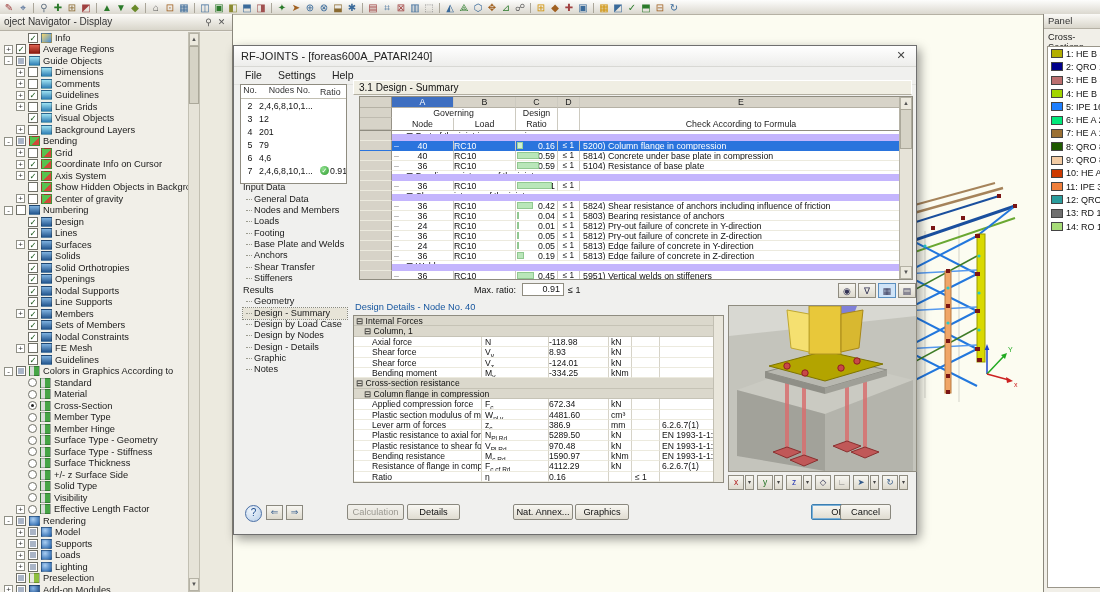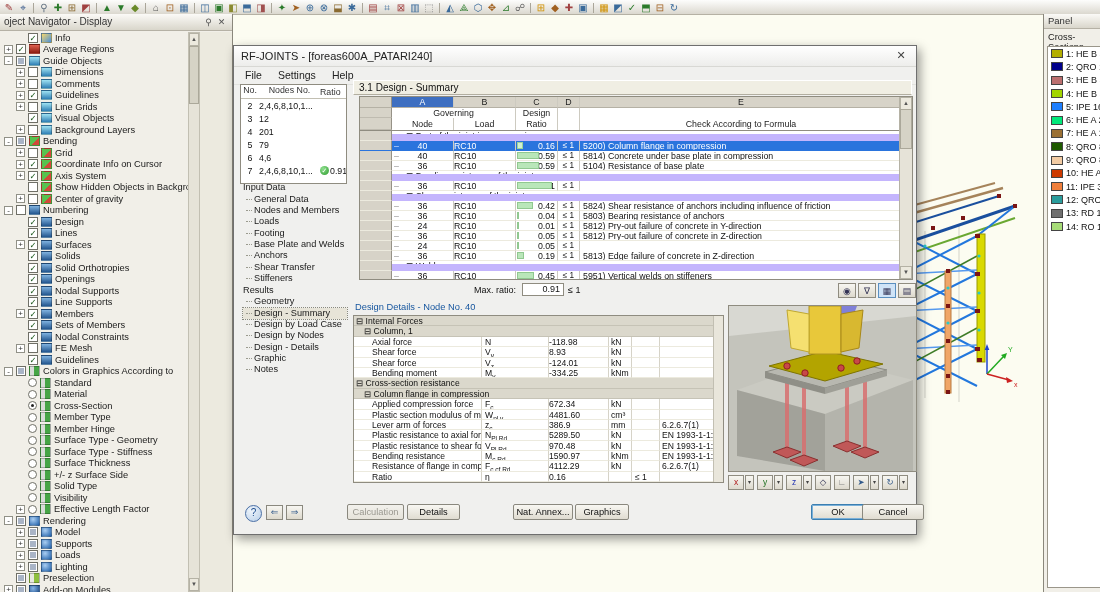--- a/index.html
+++ b/index.html
@@ -830,20 +830,21 @@
           <div class="sc c-c"><div class="rbar" style="width: 2px;"></div><span>0.05</span></div>
           <div class="sc c-d">≤ 1</div>
           <div class="sc c-e">5812) Pry-out failure of concrete in Z-direction</div>
         </div>
         <div class="srow brow">
           <div class="sc c-rh"></div>
           <div class="sc c-a"><span class="dash">–</span><span>24</span></div>
           <div class="sc c-b">RC10</div>
           <div class="sc c-c"><div class="rbar" style="width: 2px;"></div><span>0.05</span></div>
           <div class="sc c-d">≤ 1</div>
+          <div class="sc c-e">5813) Edge failure of concrete in Y-direction</div>
         </div>
         <div class="srow brow">
           <div class="sc c-rh"></div>
           <div class="sc c-a"><span class="dash">–</span><span>36</span></div>
           <div class="sc c-b">RC10</div>
           <div class="sc c-c"><div class="rbar" style="width: 7px;"></div><span>0.19</span></div>
           <div class="sc c-d">≤ 1</div>
           <div class="sc c-e">5813) Edge failure of concrete in Z-direction</div>
         </div>
         <div class="srow brow grp">
@@ -1034,15 +1035,15 @@
       </div>
 
     <div id="help-btn">?</div>
     <div class="fico" style="left:32px;">⇐</div>
     <div class="fico" style="left:52px;">⇒</div>
     <div class="fbtn disabled" style="left:113px;width:57px;">Calculation</div>
     <div class="fbtn" style="left:173px;width:53px;">Details</div>
     <div class="fbtn" style="left:279px;width:60px;">Nat. Annex...</div>
     <div class="fbtn" style="left:341px;width:54px;">Graphics</div>
     <div class="fbtn default" style="left:577px;width:54px;">OK</div>
-    <div class="fbtn" style="left:628px;width:62px;">Cancel</div>
+    <div class="fbtn" style="left:606px;width:51px;">Cancel</div>
   </div>
 </div>
 
 </body></html>

